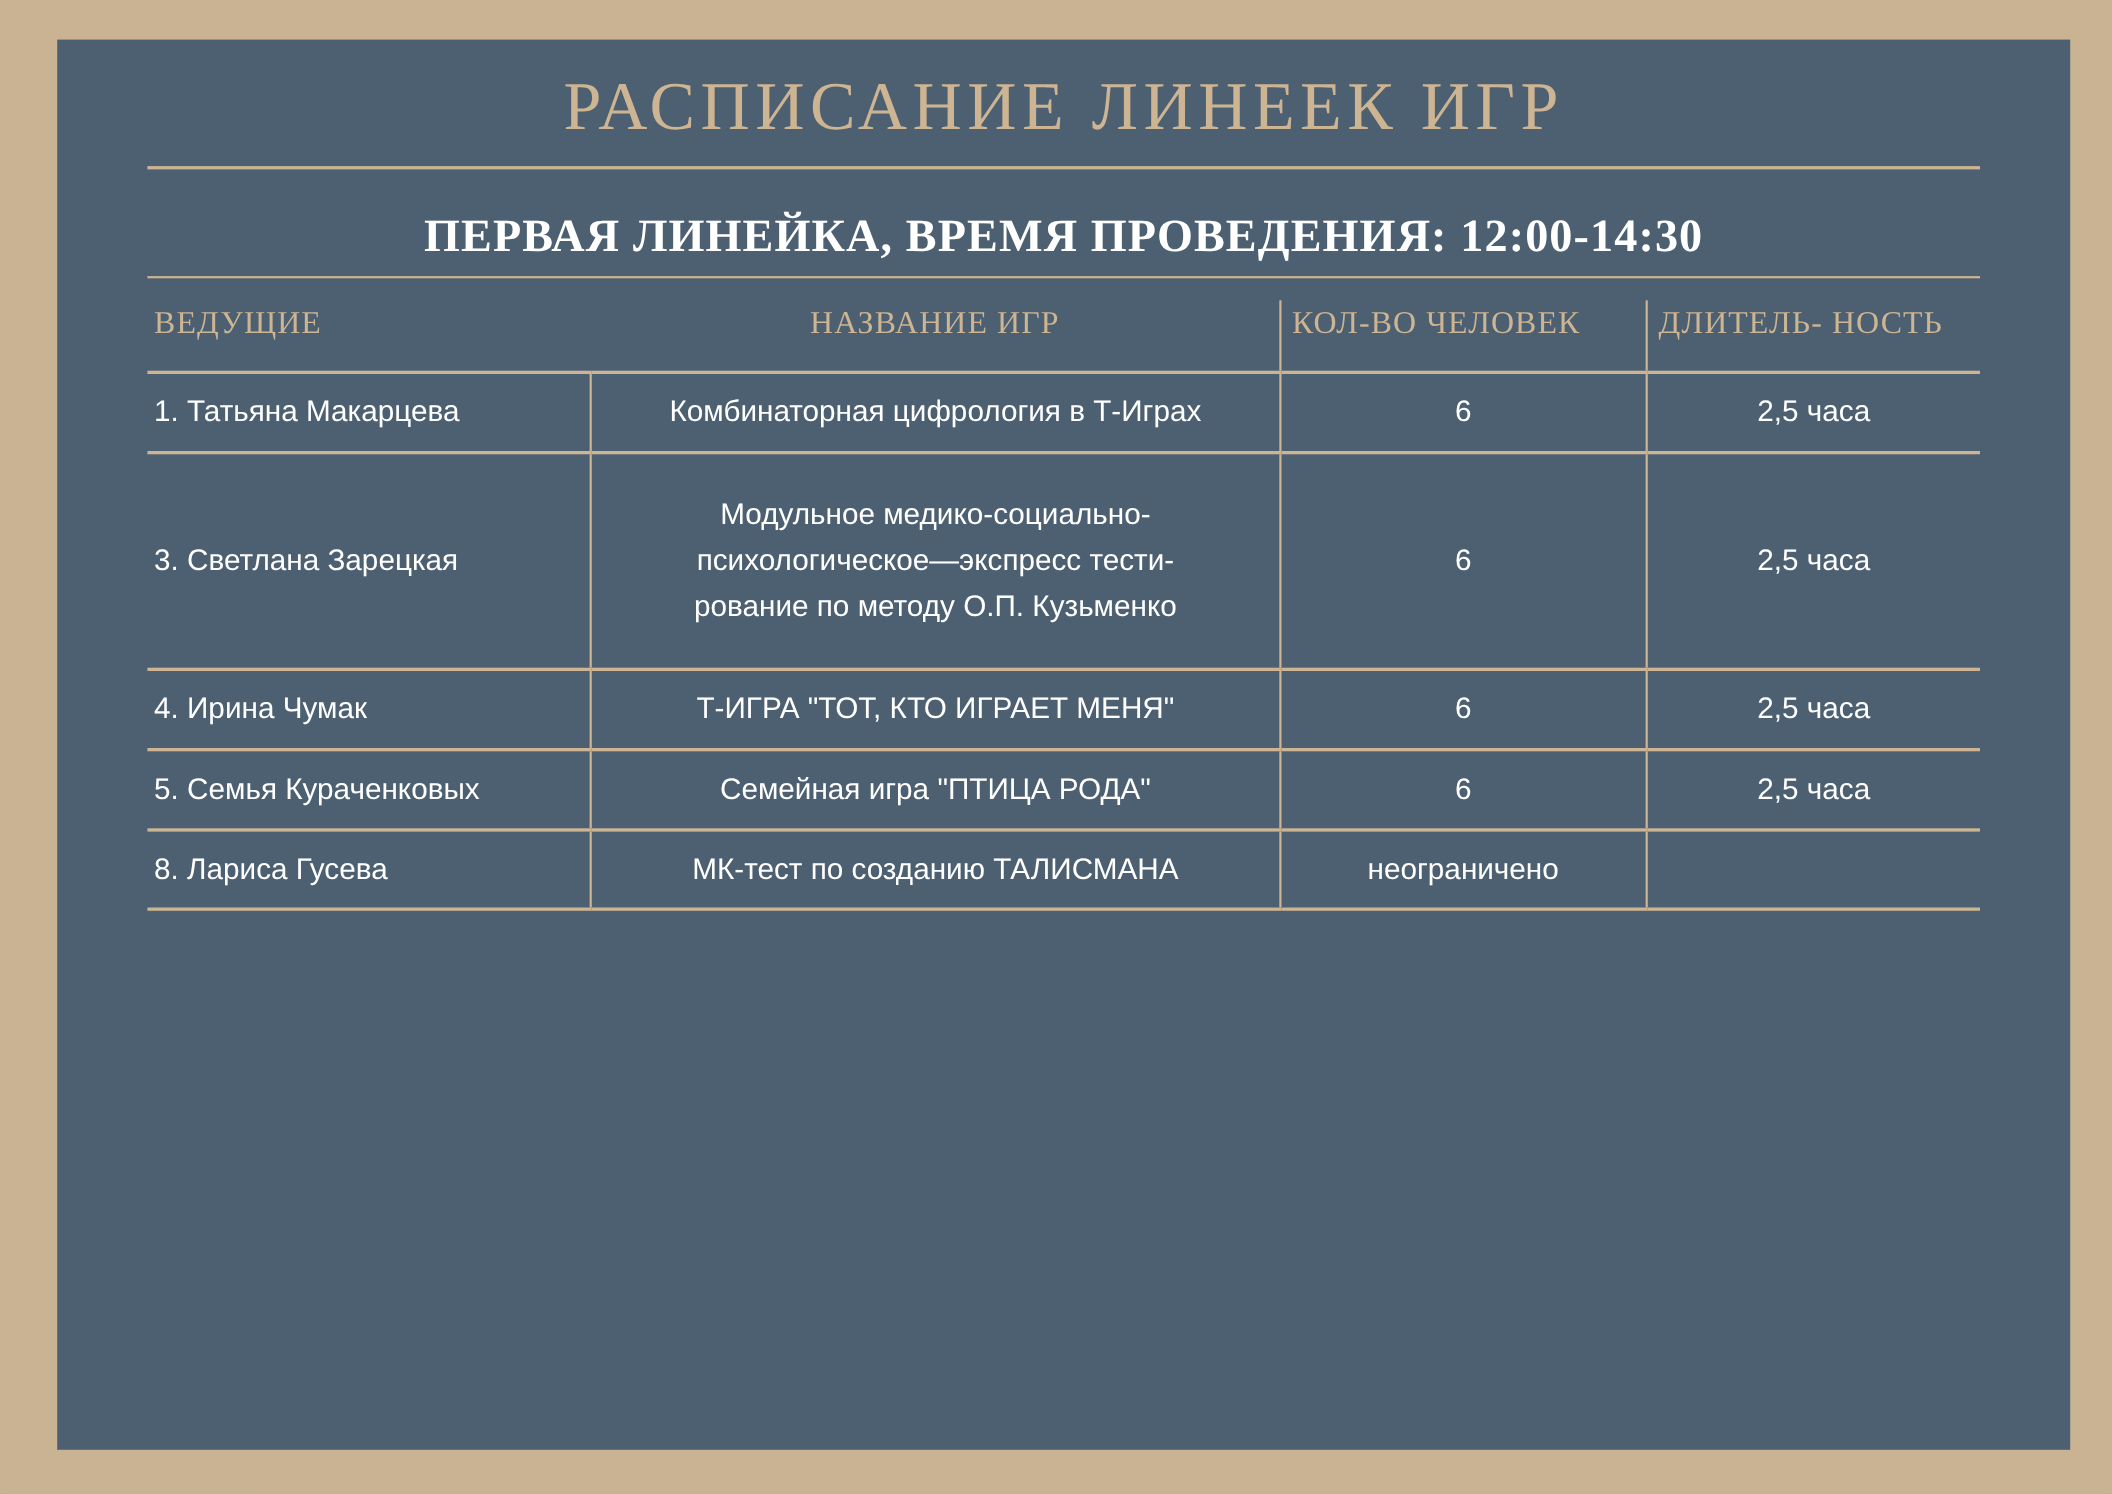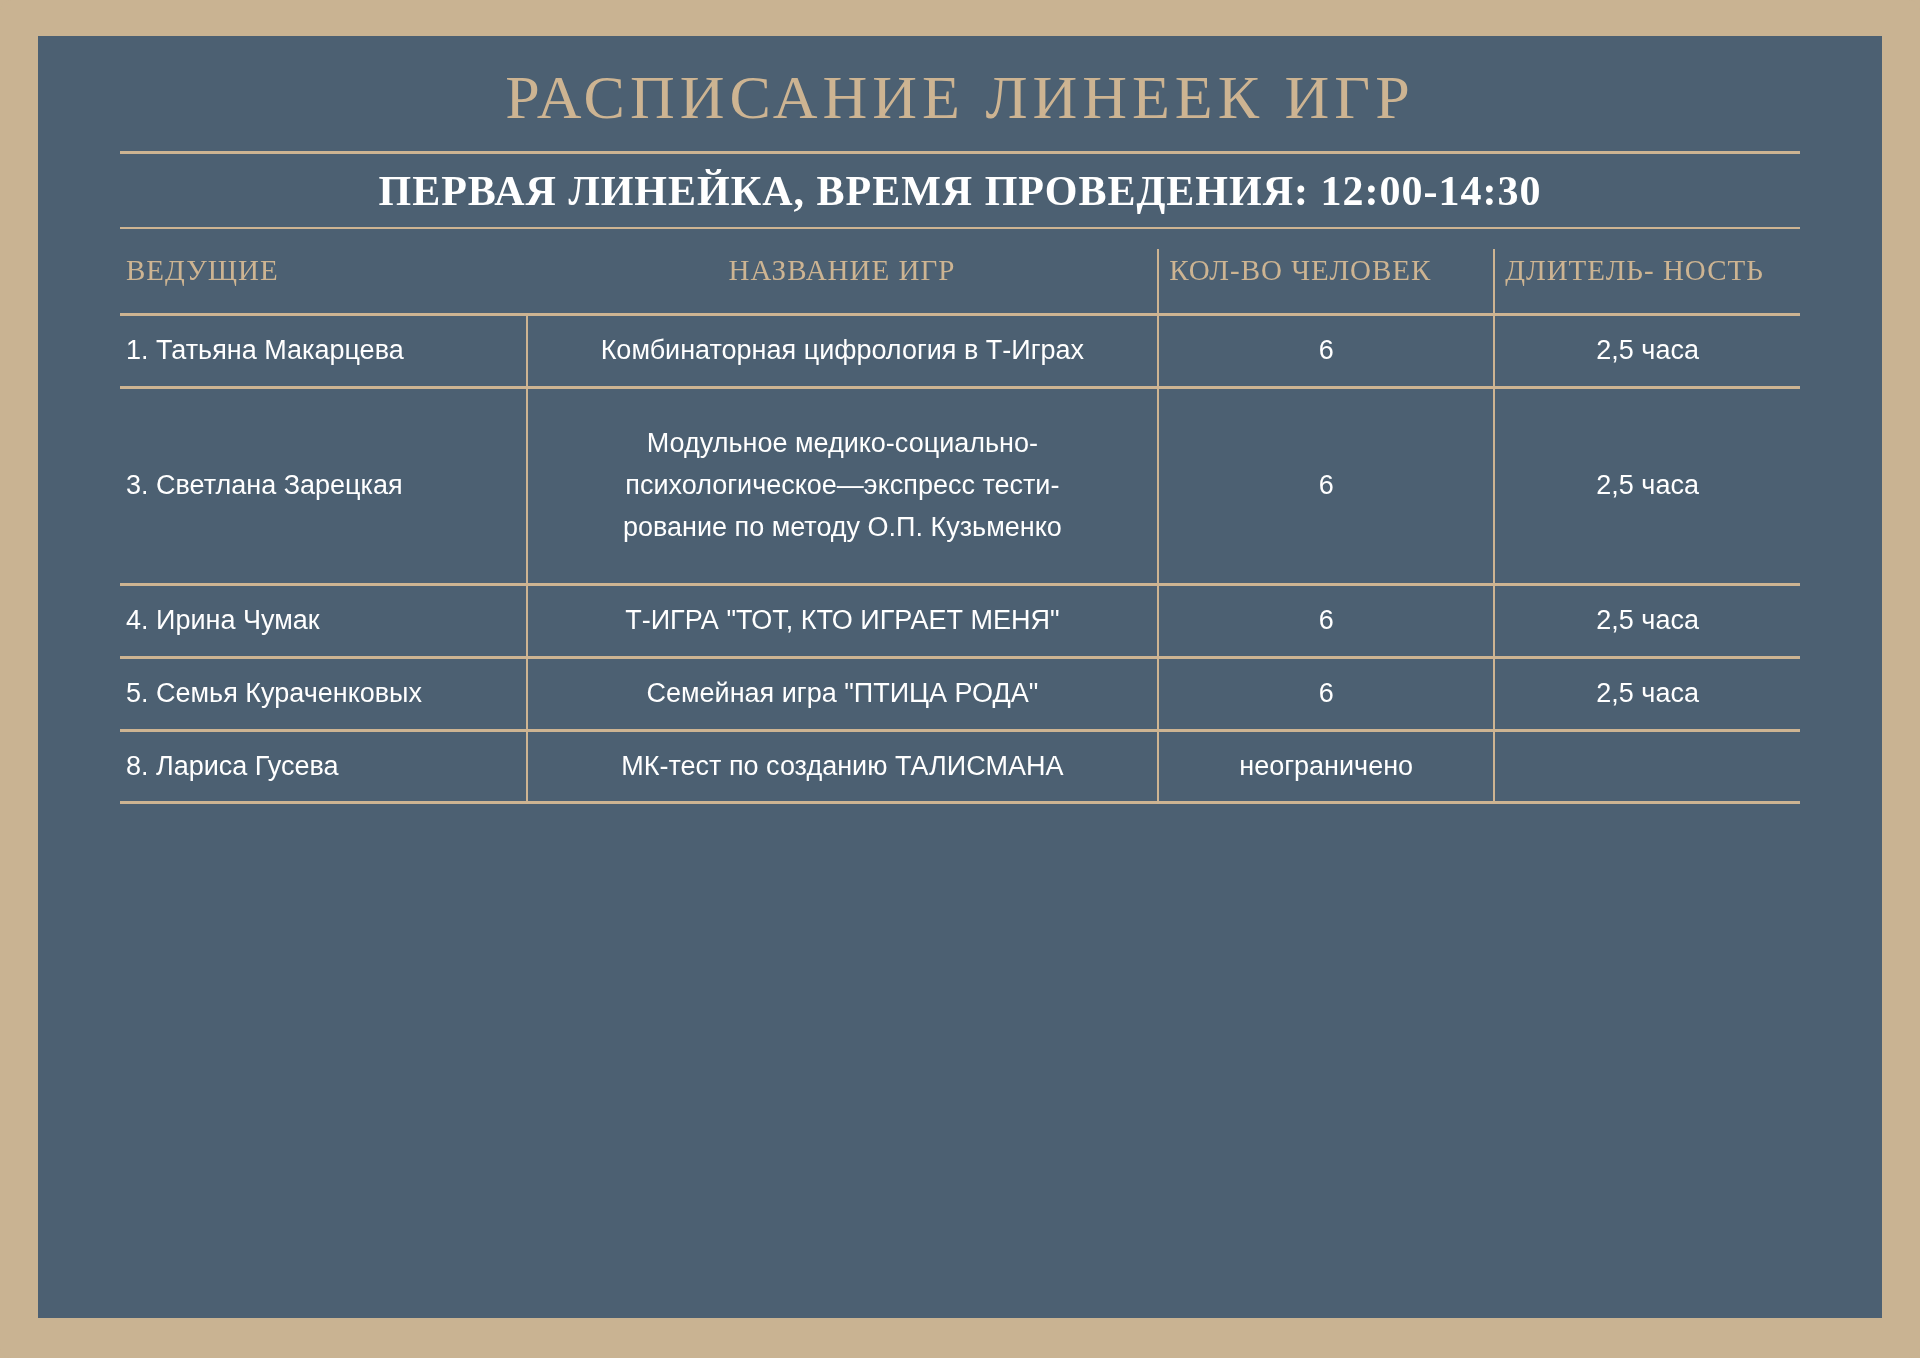--- a/index.html
+++ b/index.html
@@ -15,21 +15,21 @@
     font-family: "Liberation Sans", sans-serif;
   }
 
   
   #poster {
     position: relative;
     width: 1920px;
     height: 1358px;
     box-sizing: border-box;
     background: #c9b392;          
-    padding: 36px 38px 40px 38px;
+    padding: 36px 38px 40px 52px;
     border-radius: 11px;
   }
   #board {
     position: relative;
     width: 100%;
     height: 100%;
     box-sizing: border-box;
     background: #4c6072;          
     padding: 0 38px;
   }
@@ -56,20 +56,21 @@
 
   .sub-title {
     text-align: center;
     color: #ffffff;
     font-family: "Liberation Serif", serif;
     font-weight: 700;
     font-size: 42px;
     letter-spacing: 1px;
     padding: 13px 0 12px 0;
     white-space: nowrap;
+    margin-top: 24px;
   }
 
   
   table.sched {
     width: calc(100% - 88px);
     margin: 0 44px;
     border-collapse: collapse;
     table-layout: fixed;
     margin-top: 20px;
   }

